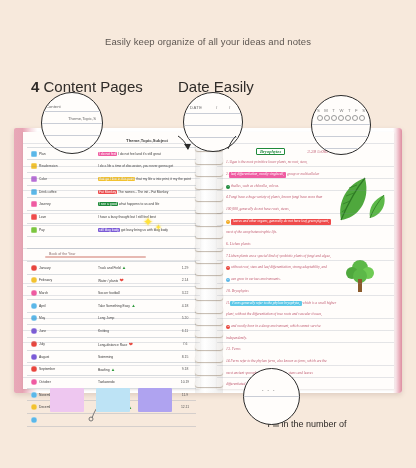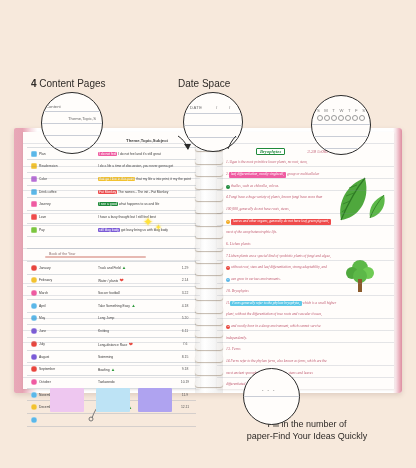--- a/index.html
+++ b/index.html
@@ -16,21 +16,21 @@
     position:absolute;left:0;right:0;top:14px;text-align:center;
     font-family:"Liberation Serif", serif;
     font-weight:bold;font-size:17.5px;letter-spacing:.1px;color:#1a1a1a;
   }
   .hdr-sub{
     position:absolute;left:0;right:0;top:36px;text-align:center;
     font-size:9.5px;color:#5d5651;letter-spacing:.1px;
   }
 
   
-  .callout{position:absolute;font-size:10px;color:#2f2b28;white-space:nowrap;}
+  .callout{position:absolute;font-size:15px;color:#2f2b28;white-space:nowrap;}
   .callout b{font-weight:bold;}
   #cl-content{left:31px;top:78px;}
   #cl-date{left:178px;top:78px;}
   #cl-week{left:301px;top:78px;}
   .cl-bottom{position:absolute;font-size:9px;color:#2f2b28;text-align:center;line-height:12px;}
   #cl-bookmark{left:52px;top:422px;width:120px;}
   #cl-fill{left:212px;top:418px;width:190px;}
 
   
   .book{
@@ -119,29 +119,29 @@
   .tab{position:absolute;top:388px;width:34px;height:24px;border-radius:1px;}
   #tab1{left:50px;background:#eec7f0;}
   #tab2{left:96px;background:#bde3f5;}
   #tab3{left:138px;background:#afa3f0;}
 </style>
 </head>
 <body>
 
 <div class="stage">
 
+  <div class="hdr-sub">Easily keep organize of all your ideas and notes</div>
 
   <div class="callout" id="cl-content">
     <b>4</b><span> Content Pages</span>
   </div>
-  <div class="callout" id="cl-date">Date Space</div>
+  <div class="callout" id="cl-date">Date Easily</div>
 
   <div class="cl-bottom" id="cl-fill">
     <div>Fill in the number of</div>
-    <div>paper-Find Your Ideas Quickly</div>
   </div>
 
   <div class="book">
     <div class="cover"></div>
     <div class="cover-r"></div>
 
     <div class="page page-l">
       <div class="ltable" id="ltable">
           <div class="lrow head">
             <div class="lc1" style="justify-content: center;">Content</div>

